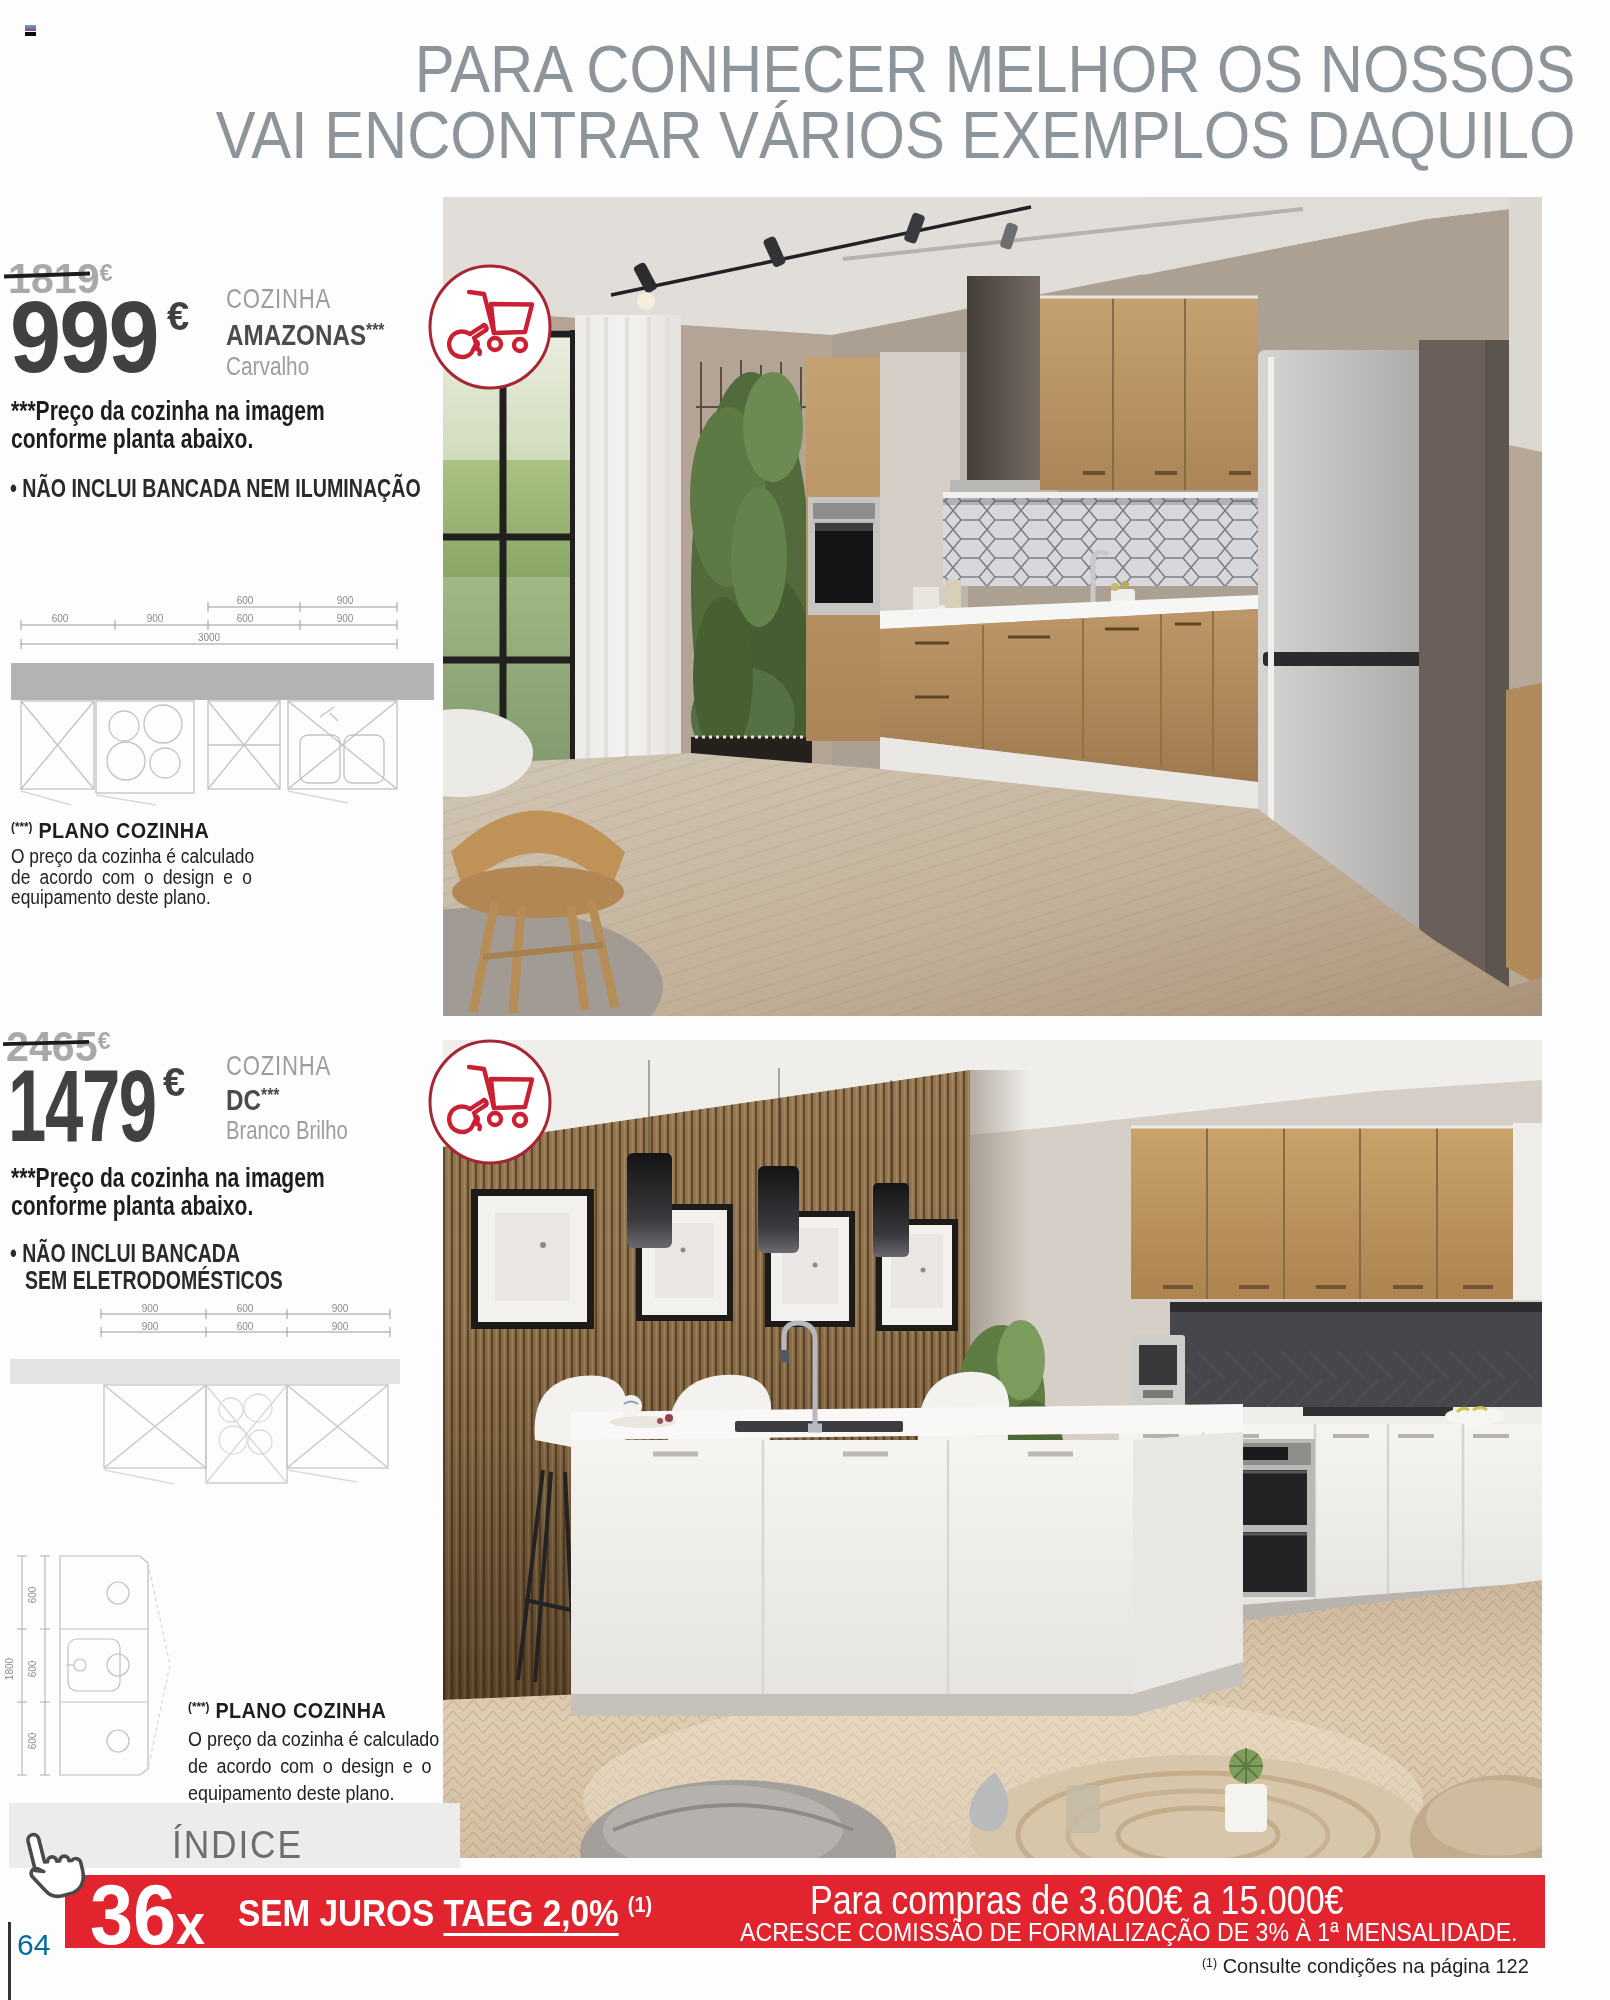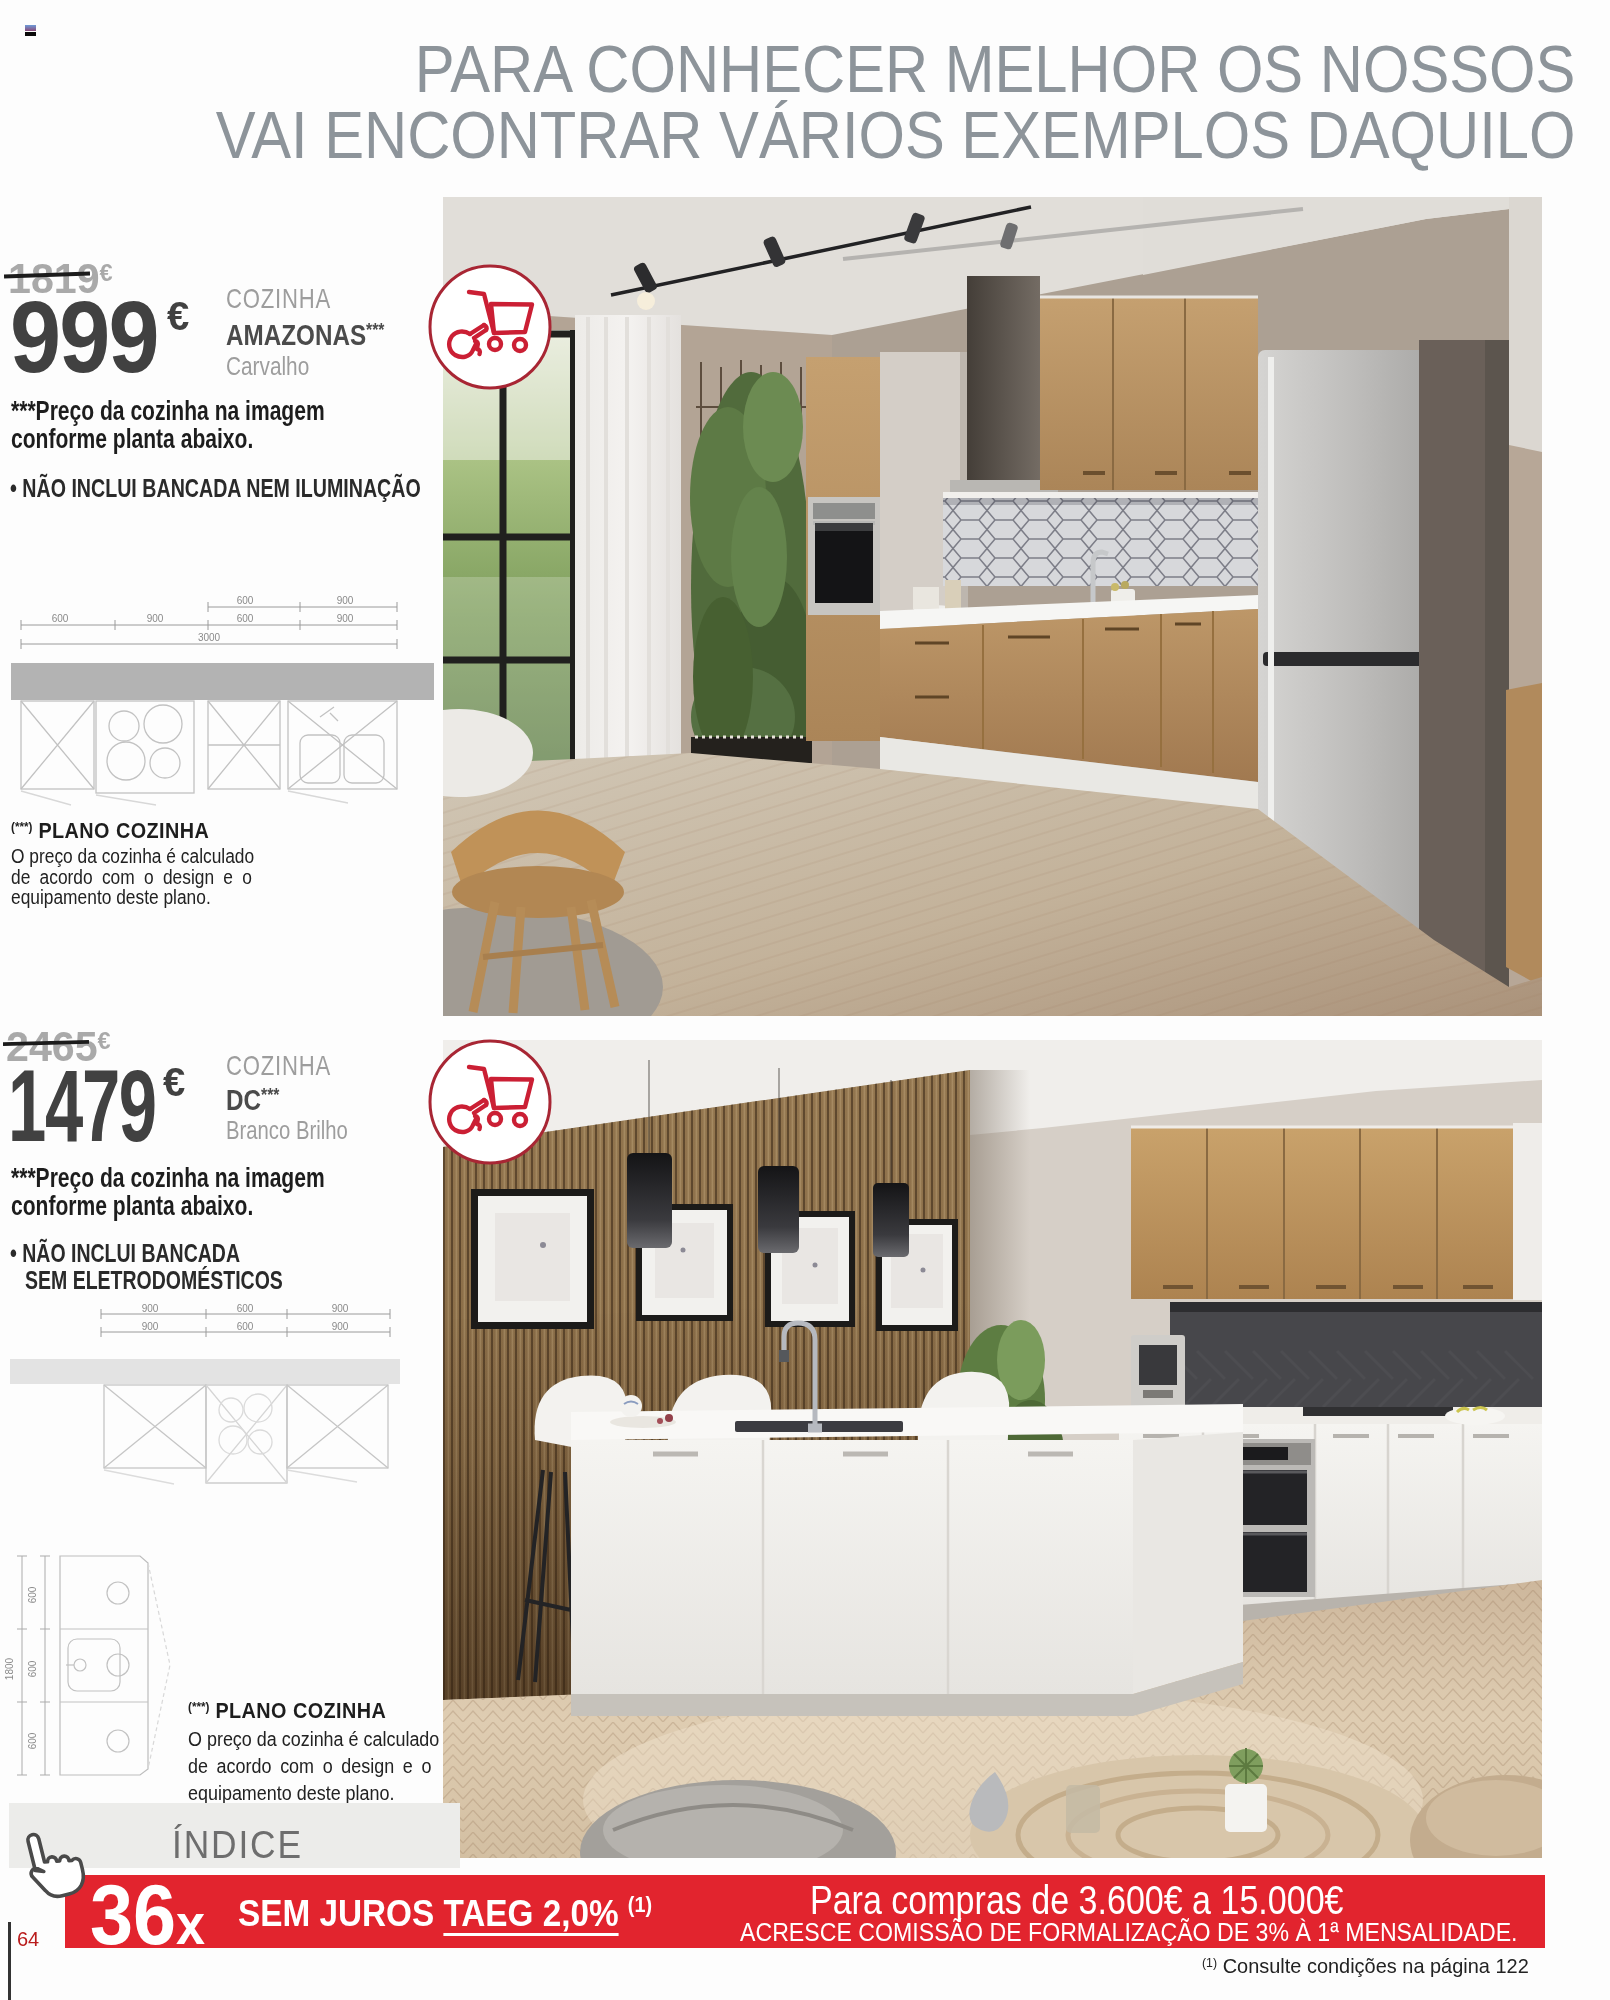--- a/index.html
+++ b/index.html
@@ -644,13 +644,13 @@
 <svg class="abs" style="left:6px;top:1824px" width="82" height="96" viewBox="0 0 82 96">
  <g transform="rotate(-14 40 48)">
   <path d="M30,44 V14 a5.5,5.5 0 0 1 11,0 v24 l3,.5 a4.5,4.5 0 0 1 9,1.5 l3,.5 a4.5,4.5 0 0 1 9,2 l3,.5 a5,5 0 0 1 8,4 v7 c0,13 -7,21 -19,21 h-7 c-8,0 -12,-3 -15,-9 l-9,-16 c-3,-5 2,-10 7,-7 l5,4 z" fill="#fff" stroke="#4a4a4a" stroke-width="3.6" stroke-linejoin="round"></path>
  </g>
 </svg>
 
 <div class="abs" style="left:1202px;top:1954px;font-size:21px;color:#222;white-space:nowrap;transform:scaleX(.95);transform-origin:0 0"><span style="font-size:13px;vertical-align:6px">(1)</span> Consulte condições na página 122</div>
 
 <div class="abs" style="left:8px;top:1922px;width:3px;height:78px;background:#333"></div>
 
-<div class="abs" style="left:17px;top:1928px;font-size:20px;color:#b91c1c">64</div>
+<div class="abs" style="left:17px;top:1928px;font-size:30px;color:#0369a1">64</div>
 
 </body></html>

